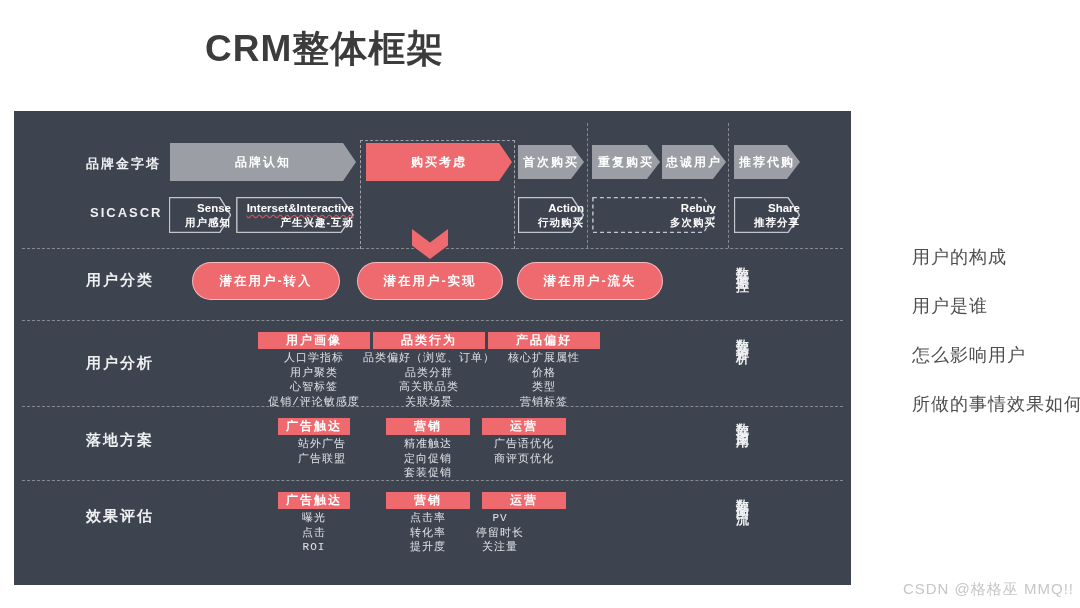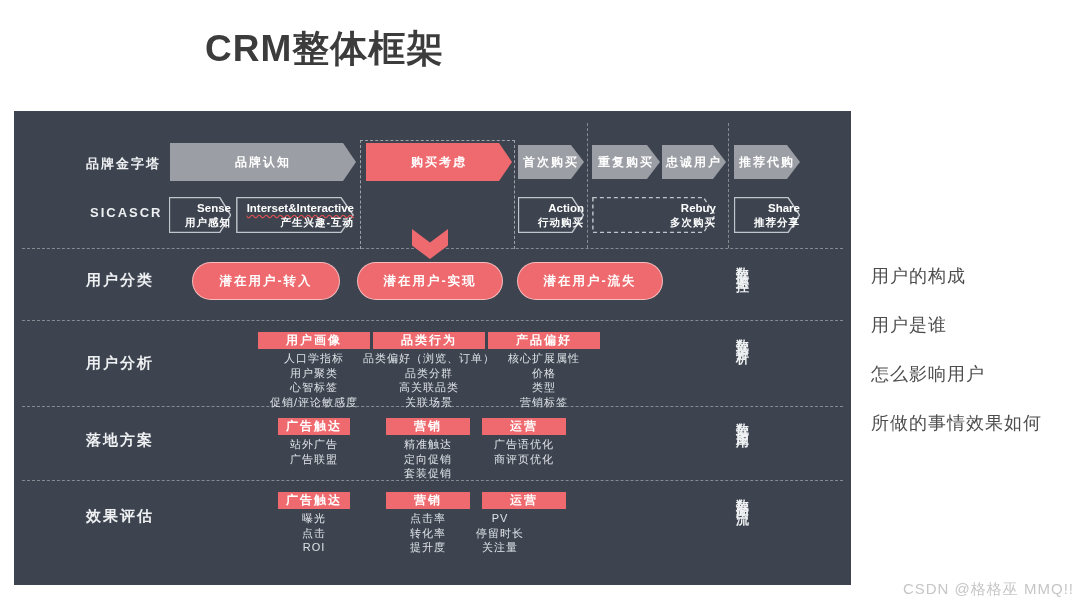--- a/index.html
+++ b/index.html
@@ -32,27 +32,27 @@
   .dashbox{position:absolute;border:1px dashed rgba(255,255,255,0.5);border-bottom:none;}
   .downarrow{position:absolute;background:#ef6a6e;
      clip-path:polygon(0 0,50% 45%,100% 0,100% 55%,50% 100%,0 55%);}
   
   .segbtn{position:absolute;height:38px;background:#ef6a6e;border:1px solid rgba(255,255,255,0.55);
      border-radius:19px;display:flex;align-items:center;justify-content:center;
      color:#fff;font-weight:bold;font-size:12.5px;letter-spacing:2px;box-sizing:border-box;}
   
   .colhead{position:absolute;height:17px;background:#ef6a6e;display:flex;align-items:center;justify-content:center;
      color:#fff;font-weight:bold;font-size:12px;letter-spacing:2px;white-space:nowrap;}
-  .colitems{position:absolute;display:flex;flex-direction:column;align-items:center;}
+  .colitems{position:absolute;display:flex;flex-direction:column;align-items:center;font-family:Liberation Mono, monospace;}
   .colitems div{font-size:11px;color:#dfe2e6;line-height:14.5px;white-space:nowrap;letter-spacing:1px;}
   
   .vlab{position:absolute;writing-mode:vertical-rl;text-orientation:upright;color:#eef0f2;
         font-weight:bold;font-size:13px;letter-spacing:4px;}
   
-  .note{position:absolute;left:871px;font-size:18px;color:#4d4d4d;letter-spacing:1px;white-space:nowrap;margin-top:19px;}
+  .note{position:absolute;left:912px;font-size:18px;color:#4d4d4d;letter-spacing:1px;white-space:nowrap;}
   .watermark{position:absolute;right:6px;top:580px;font-size:15px;color:#c6c6c6;letter-spacing:1px;}
 </style>
 </head>
 <body>
 
 <div class="stage">
 
   <div class="title">CRM整体框架</div>
 
   <div class="panel">
@@ -167,21 +167,21 @@
       <div>价格</div>
       <div>类型</div>
       <div>营销标签</div>
     </div>
     <div class="vlab" style="left:719px;top:218px">数据分析</div>
 
     <div class="rowlab" style="left:72px;top:320px">落地方案</div>
     <div class="colhead" style="left:264px;top:307px;width:72px">广告触达</div>
     <div class="colhead" style="left:372px;top:307px;width:84px">营销</div>
     <div class="colhead" style="left:468px;top:307px;width:84px">运营</div>
-    <div class="colitems" style="left:264px;top:326px;width:72px">
+    <div class="colitems" style="left:272px;top:326px;width:72px">
       <div>站外广告</div>
       <div>广告联盟</div>
     </div>
     <div class="colitems" style="left:372px;top:326px;width:84px">
       <div>精准触达</div>
       <div>定向促销</div>
       <div>套装促销</div>
     </div>
     <div class="colitems" style="left:468px;top:326px;width:84px">
       <div>广告语优化</div>

